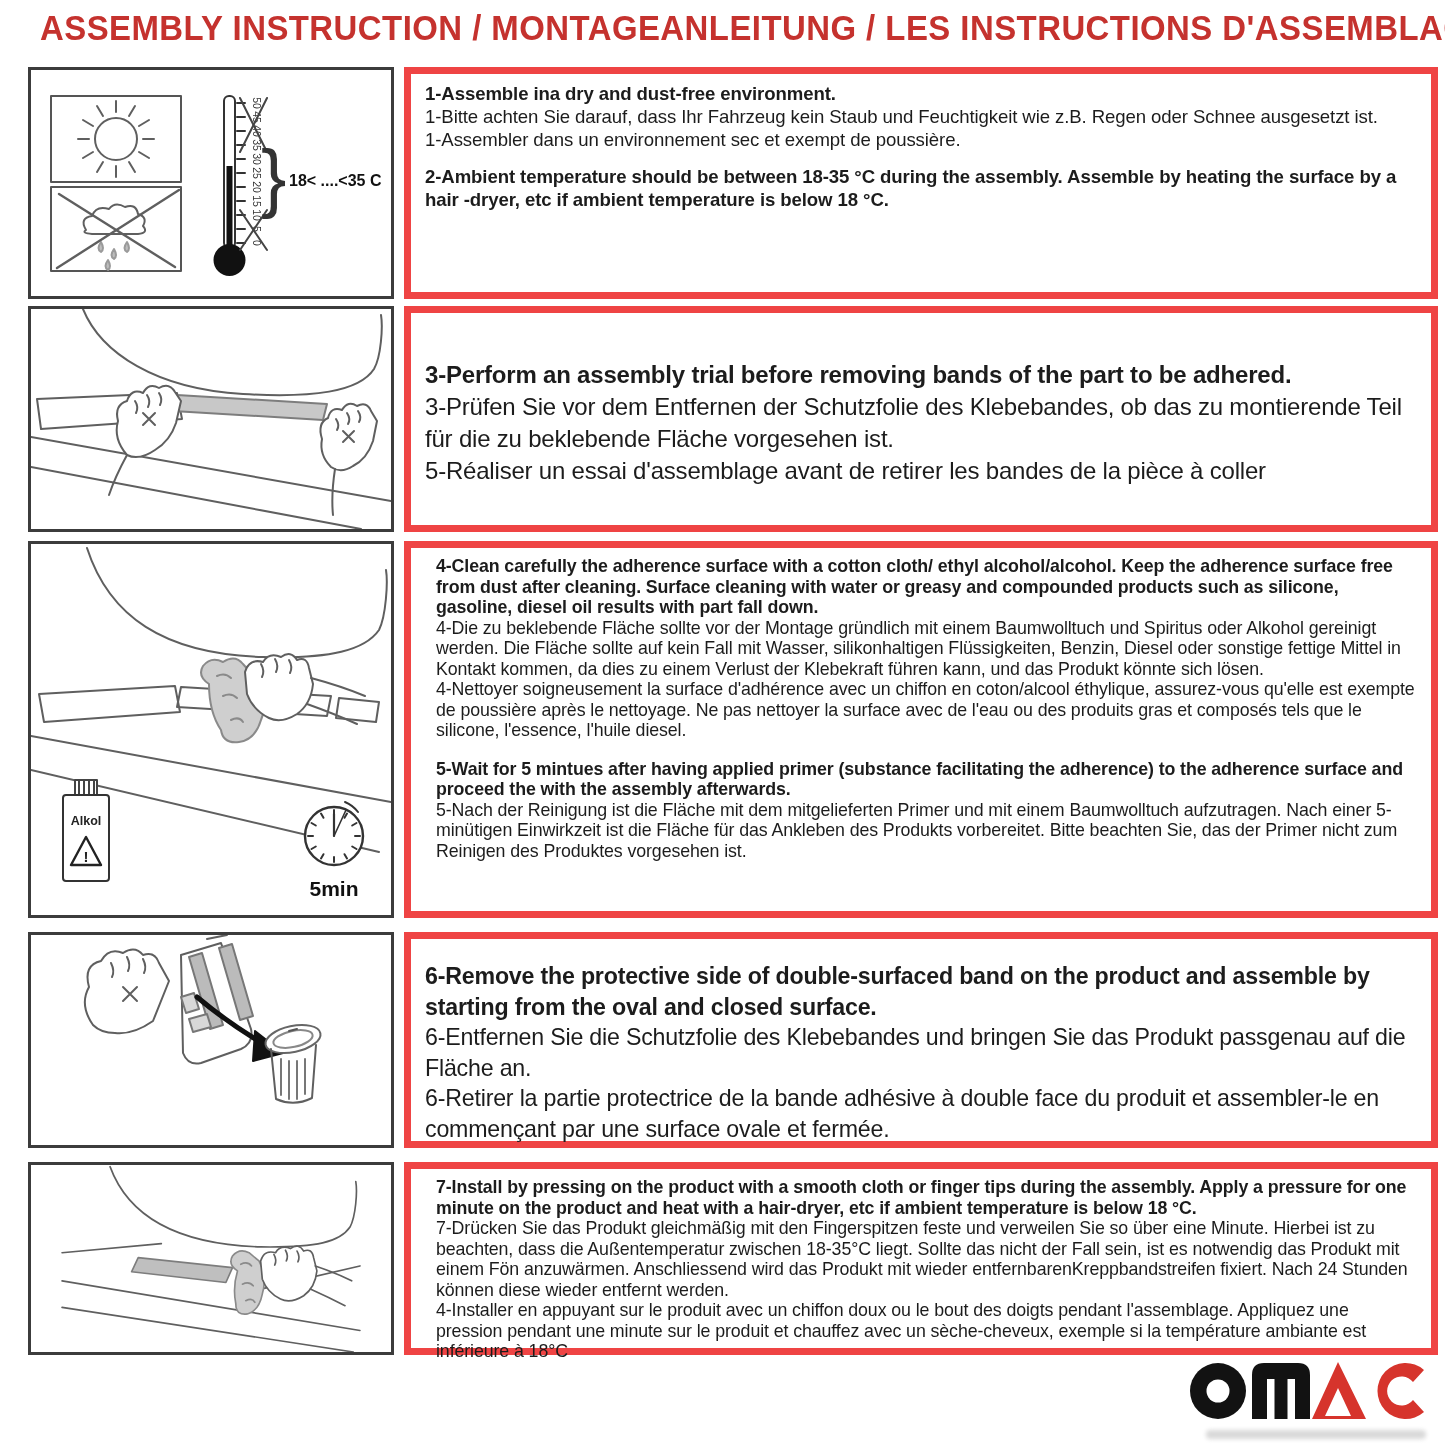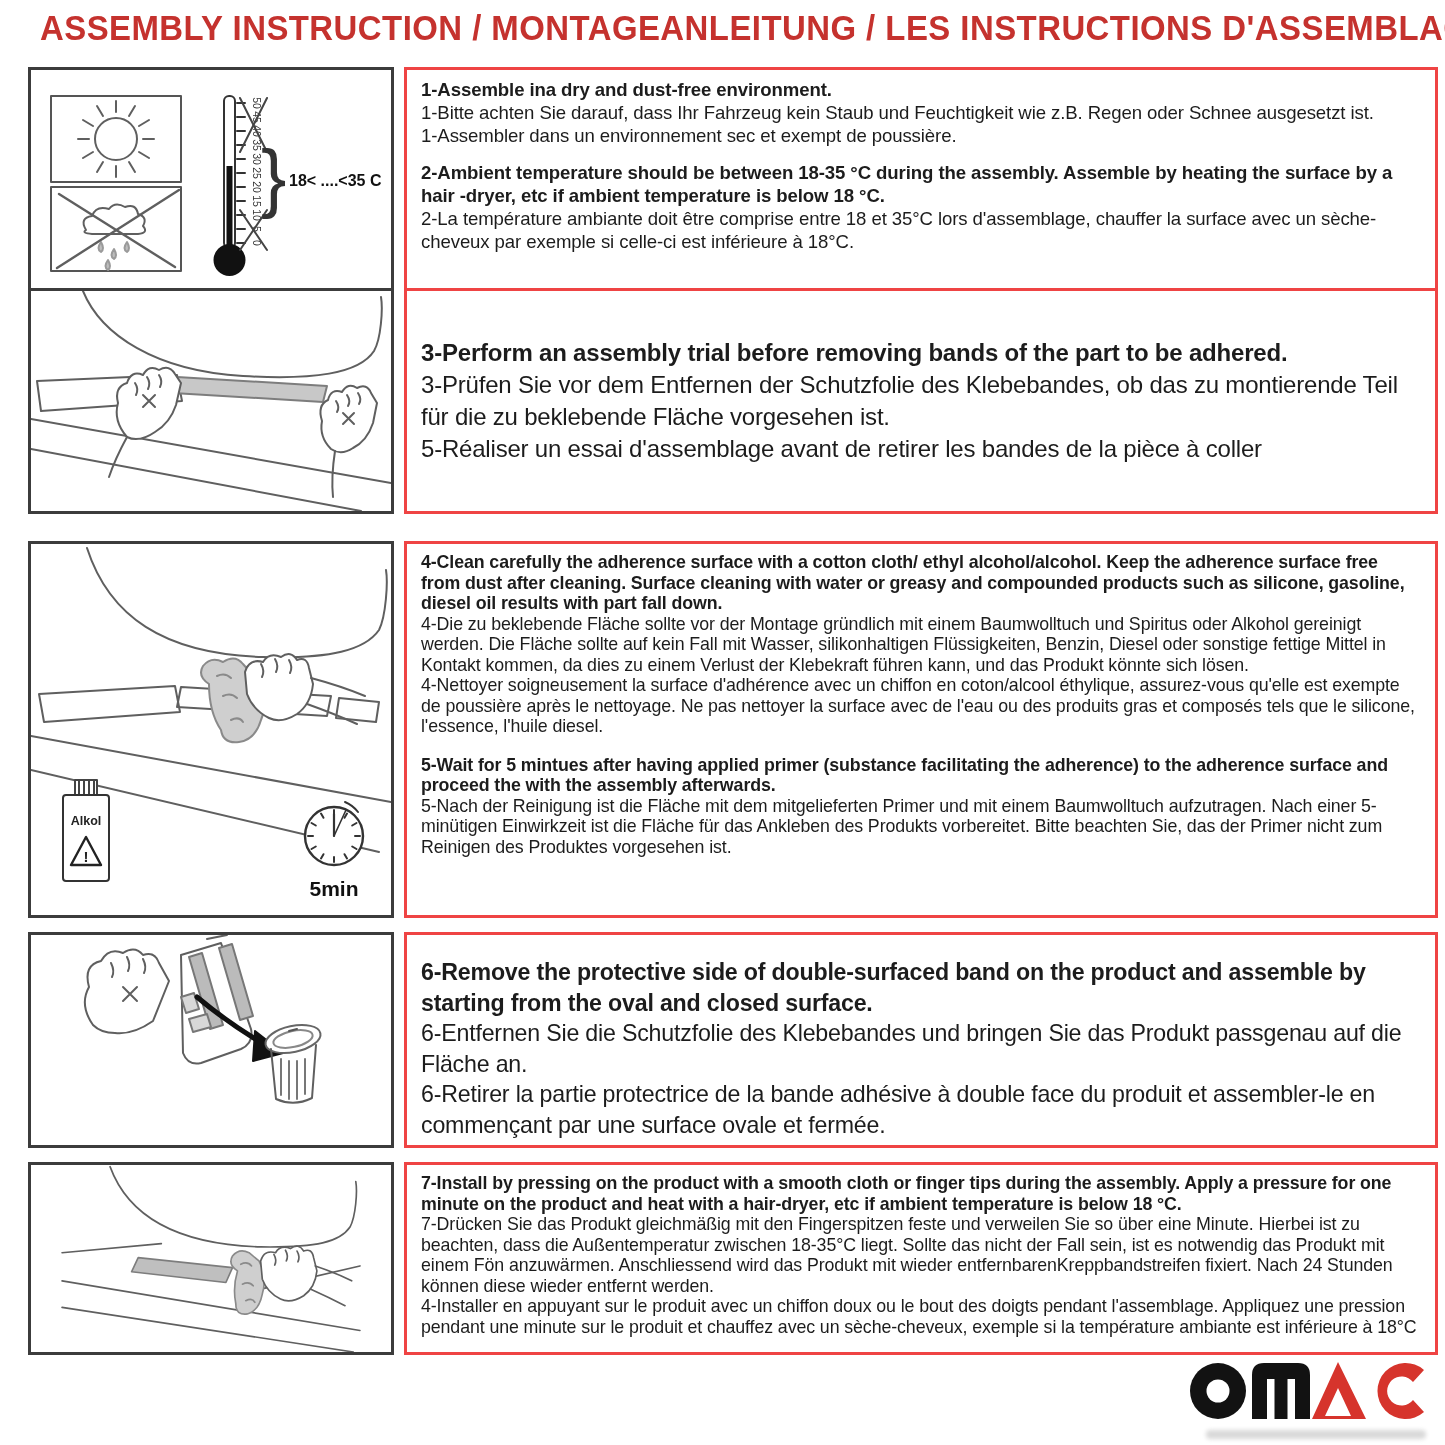--- a/index.html
+++ b/index.html
@@ -5,25 +5,25 @@
   html,body{margin:0;padding:0;background:#fff;}
   .page{position:relative;width:1445px;height:1445px;background:#fff;overflow:hidden;
         font-family:"Liberation Sans",sans-serif;color:#1c1c1c;}
   .title{position:absolute;left:40px;top:8px;margin:0;font-size:35px;font-weight:bold;
          color:#c5322e;white-space:nowrap;transform:scaleX(.94);transform-origin:left center;
          letter-spacing:.5px;}
   .row{position:absolute;left:0;width:1445px;}
   .ibox{position:absolute;left:28px;width:366px;border:3px solid #3c3c3c;background:#fff;
         box-sizing:border-box;height:100%;}
   .ibox svg{display:block;width:100%;height:100%;}
-  .tbox{position:absolute;left:404px;width:1034px;border:3px solid #ef4444;background:#fff;
+  .tbox{position:absolute;left:404px;width:1034px;border:7px solid #ef4444;background:#fff;
         box-sizing:border-box;height:100%;padding:8px 14px 0 14px;}
   .tbox p{margin:0;}
   .b{font-weight:bold;}
-  .sm p{font-size:17.8px;line-height:20.5px;letter-spacing:-0.1px;}
+  .sm p{font-size:17.8px;line-height:20.5px;letter-spacing:-0.1px;margin-left:11px;}
   .sm1 p{font-size:18.6px;line-height:23px;letter-spacing:-0.1px;}
   .lg p{font-size:24px;line-height:32px;letter-spacing:-0.2px;}
   .lg2 p{font-size:23.2px;line-height:30.5px;letter-spacing:-0.2px;}
   .pt46{padding-top:46px;} .pt22{padding-top:22px;}
   .sp{height:14px;} .sp2{height:18px;}
   .logo{position:absolute;left:1188px;top:1358px;width:256px;height:66px;background:#fff;}
   .smudge{position:absolute;left:1206px;top:1430px;width:220px;height:9px;background:#d9d9d9;
           filter:blur(2px);border-radius:4px;}
   .sr{position:absolute;width:1px;height:1px;overflow:hidden;clip:rect(0 0 0 0);}
   .lineart{stroke:#5f5f5f;stroke-width:2;fill:none;stroke-linecap:round;stroke-linejoin:round;}
@@ -102,25 +102,24 @@
           <text x="258" y="116" font-size="16" font-weight="bold" fill="#111" stroke="none">18&lt; ....&lt;35 C</text>
         </g>
       </svg>
     </div>
     <div class="tbox sm1">
       <p class="b">1-Assemble ina dry and dust-free environment.</p>
       <p>1-Bitte achten Sie darauf, dass Ihr Fahrzeug kein Staub und Feuchtigkeit wie z.B. Regen oder Schnee ausgesetzt ist.</p>
       <p>1-Assembler dans un environnement sec et exempt de poussière.</p>
       <div class="sp"></div>
       <p class="b">2-Ambient temperature should be between 18-35 °C  during the assembly. Assemble by heating the surface by a hair -dryer, etc if ambient temperature is below 18 °C.</p>
-      <p>2-La température ambiante doit être comprise entre 18 et 35°C lors d'assemblage, chauffer la surface avec un sèche-cheveux par exemple si celle-ci est inférieure à 18°C.</p>
-    </div>
-  </div>
-
-  <div class="row" style="top:288px;height:226px;">
+    </div>
+  </div>
+
+  <div class="row" style="top:306px;height:226px;">
     <div class="ibox">
       <svg viewBox="0 0 360 220">
         <g class="lineart">
           <path d="M52,0 C70,44 125,80 212,85 C282,89 328,83 343,60 C350,48 352,18 350,6"></path>
           <path d="M6,90 L146,84 L151,110 L10,120 Z"></path>
           <path d="M0,128 L360,192"></path>
           <path d="M0,158 L330,220"></path>
           <polygon points="146,86 296,95 292,111 142,102" fill="#c8c8c8" stroke="#7d7d7d"></polygon>
           <g>
             <path d="M96,146 Q82,130 87,112 Q83,96 96,92 Q100,79 112,84 Q118,73 128,79 Q138,73 144,83 L150,92 L145,114 Q139,132 124,141 Q108,152 96,146 Z" fill="#fff"></path>

